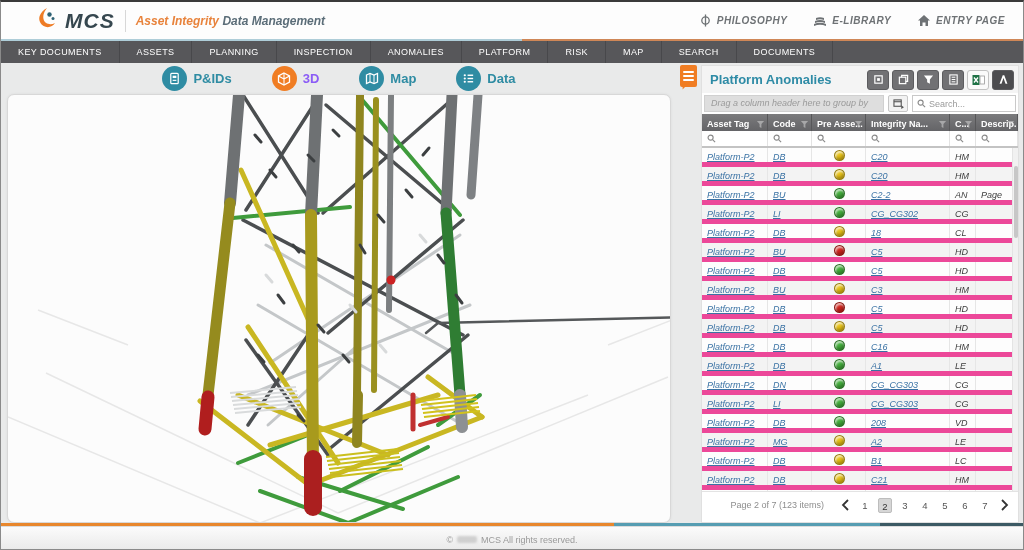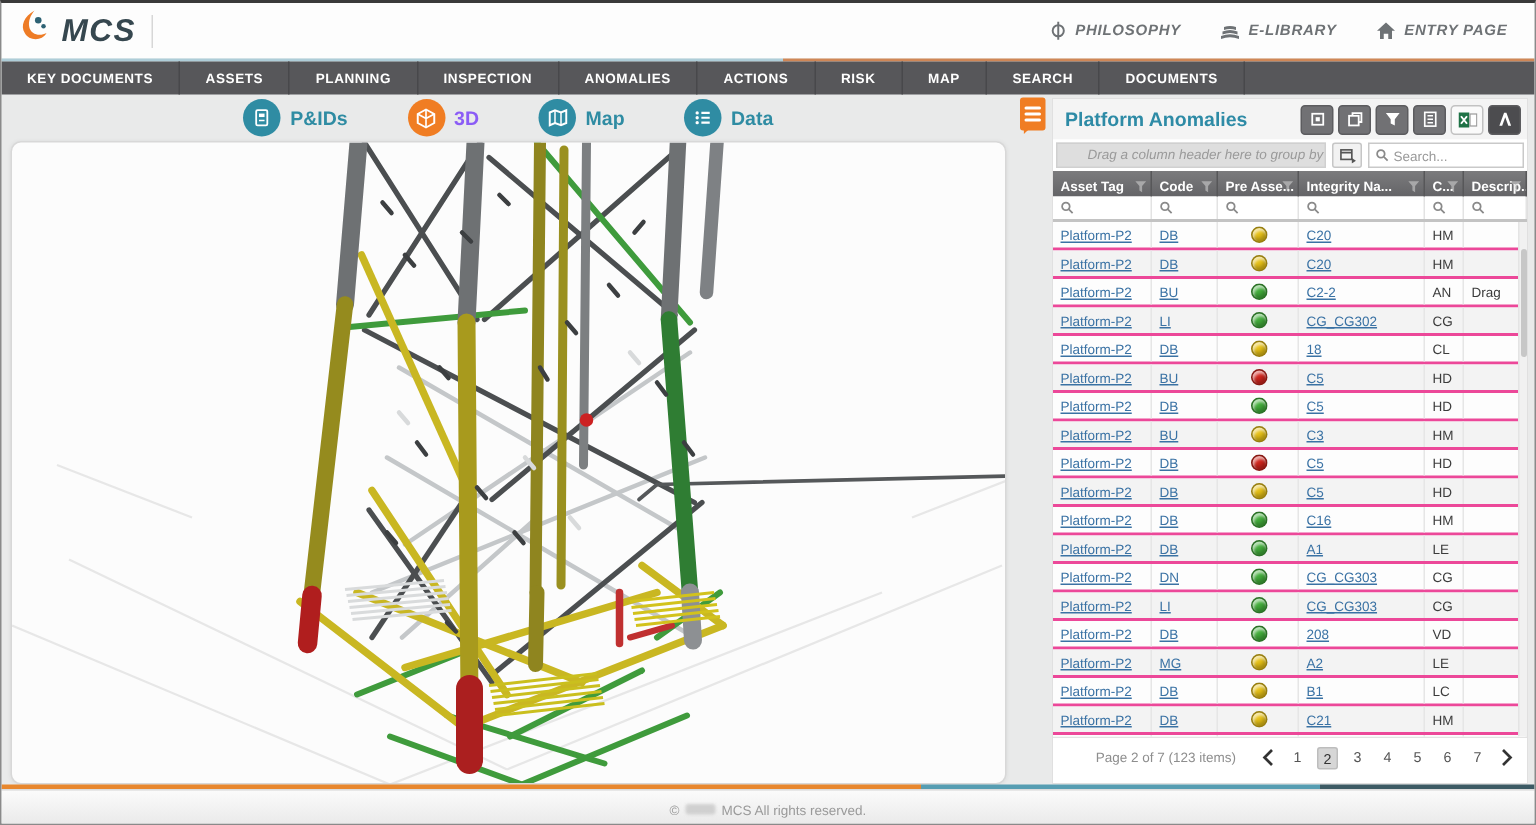--- a/index.html
+++ b/index.html
@@ -1,35 +1,35 @@
 <!DOCTYPE html>
 <html><head>
 <meta charset="utf-8">
 <style>
   * { margin:0; padding:0; box-sizing:border-box; }
   html,body { width:1024px; height:550px; font-family:"Liberation Sans", sans-serif; }
   #app { position:relative; width:1024px; height:550px; background:#e9eaea; overflow:hidden; border:1px solid #8a8a8a; border-top:2px solid #3a3a3a; }
 
   
-  .tophdr { position:absolute; left:0; top:0; width:100%; height:37px; background:#fdfdfd; display:flex; align-items:center; }
+  .tophdr { position:absolute; left:0; top:0; width:100%; height:37px; background:#fdfdfd; display:flex; align-items:center;padding-left:24px; }
   .logo-wrap { display:flex; align-items:center; gap:6px; padding-left:10px; }
   .logo-text { font-size:21px; font-weight:bold; font-style:italic; color:#36474f; letter-spacing:1px; }
   .logo-sep { width:1px; height:22px; background:#d7d7d7; margin:0 10px; }
   .tagline { font-size:12px; font-style:italic; }
   .tagline .em { color:#e8833c; font-weight:bold; }
   .tagline .rest { color:#5b6d78; font-weight:bold; }
   .hdr-links { margin-left:auto; display:flex; gap:26px; padding-right:18px; }
   .hdr-link { display:flex; align-items:center; gap:5px; font-size:10px; font-style:italic; font-weight:bold; color:#6e7275; letter-spacing:.5px; cursor:pointer; }
   .accentline { position:absolute; left:0; top:37px; width:100%; height:2px; display:flex; }
   .accentline .a1 { width:51%; background:#aecdd8; }
   .accentline .a2 { width:49%; background:#cf8757; }
 
   
   .nav { position:absolute; left:0; top:39px; width:100%; height:22px; background:#57575a; display:flex; }
-  .nav-item { color:#fff; font-size:9px; font-weight:bold; letter-spacing:.4px; padding:0 17px; line-height:22px; border-right:1px solid #48484b; cursor:pointer; }
+  .nav-item { color:#fff; font-size:9px; font-weight:normal; letter-spacing:.4px; padding:0 17px; line-height:22px; border-right:1px solid #48484b; cursor:pointer; }
 
   
   .tabbar { position:absolute; left:6px; top:61px; width:664px; height:31px; display:flex; align-items:center; justify-content:center; gap:40px; }
   .vtab { display:flex; align-items:center; gap:6px; cursor:pointer; }
   .vtab .circ { width:25px; height:25px; border-radius:50%; background:#2f8ca3; display:flex; align-items:center; justify-content:center; }
   .vtab.active .circ { background:#f07d23; }
   .vtab .lbl { font-size:13px; color:#2f8ca3; font-weight:bold; }
   .vtab.active .lbl { color:#8b5cf6; }
 
   
@@ -43,34 +43,34 @@
   .note-badge:after { content:''; position:absolute; left:1px; bottom:-4px; border:4px solid transparent; border-top-color:#f07d23; border-left-color:#f07d23; transform:scale(.6); }
 
   .rp-titlerow { height:27px; display:flex; align-items:center; padding:0 4px 0 8px; background:#f4f4f4; }
   .rp-title { color:#2e8ba6; font-size:13px; font-weight:bold; }
   .rp-tools { margin-left:auto; display:flex; gap:3px; }
   .tbtn { width:22px; height:20px; border-radius:3px; background:#717174; border:1px solid #5c5c5f; display:flex; align-items:center; justify-content:center; cursor:pointer; }
   .tbtn.light { background:#fafafa; border-color:#c2c2c2; }
   .tbtn.dark { background:#4c4c4f; }
 
   .grouprow { height:21px; display:flex; align-items:center; gap:4px; padding:0 2px; background:#fff; }
-  .grouphint { flex:1; height:17px; background:#dedede; border:1px solid #d0d0d0; color:#9a9a9a; font-size:9px; font-style:italic; line-height:15px; padding-left:20px; }
+  .grouphint { flex:1; height:17px; background:#dedede; border:1px solid #d0d0d0; color:#9a9a9a; font-size:9px; font-style:italic; line-height:15px; padding-left:6px; }
   .colchooser { width:20px; height:17px; background:#f2f2f2; border:1px solid #c6c6c6; border-radius:2px; display:flex; align-items:center; justify-content:center; cursor:pointer; }
   .searchbox { width:104px; height:17px; border:1px solid #c9c9c9; background:#fff; display:flex; align-items:center; gap:3px; padding:0 4px; }
   .searchbox input { border:none; outline:none; width:80px; font-size:9px; color:#555; font-family:"Liberation Sans",sans-serif; }
   .searchbox input::placeholder { color:#9a9a9a; }
 
   .thead { display:grid; grid-template-columns:66px 44px 54px 84px 26px 1fr; height:17px; background:linear-gradient(#7b7b7d,#646467); }
   .th { position:relative; color:#fff; font-size:9px; font-weight:bold; padding:5px 10px 0 5px; border-right:1px solid #575759; overflow:hidden; white-space:nowrap; cursor:pointer; }
   .th svg { position:absolute; right:2px; top:6px; opacity:.55; }
   .tfilter { display:grid; grid-template-columns:66px 44px 54px 84px 26px 1fr; height:17px; background:#fff; border-bottom:2px solid #c3c3c3; }
   .tf { border-right:1px solid #e3e3e3; display:flex; align-items:center; padding-left:5px; cursor:text; }
 
   .tbody { position:relative; height:343px; overflow:hidden; }
-  .trow { display:grid; grid-template-columns:66px 44px 54px 84px 26px 1fr; height:19px; border-bottom:2px solid #ec4899; background:#fdfdfd; }
+  .trow { display:grid; grid-template-columns:66px 44px 54px 84px 26px 1fr; height:19px; border-bottom:5px solid #ec4899; background:#fdfdfd;font-style:italic; }
   .trow:nth-child(even) { background:#f3f3f3; }
   .td { font-size:9px; color:#3c3c3c; padding:4px 3px 0 5px; border-right:1px solid #e6e6e6; overflow:hidden; white-space:nowrap; }
   .td .link { color:#3a72a4; text-decoration:underline; cursor:pointer; }
   .td.c-status { display:flex; align-items:center; justify-content:center; padding-top:0; }
   .dot { width:11px; height:11px; border-radius:50%; border:1px solid rgba(0,0,0,.35); box-shadow:inset 1px 2px 2px rgba(255,255,255,.65), inset -1px -2px 3px rgba(0,0,0,.3); }
 
   .vscroll { position:absolute; right:0px; top:0px; width:6px; height:343px; background:#f1f1f1; border-left:1px solid #e4e4e4; }
   .vscroll .thumb { position:absolute; left:1px; top:18px; width:4px; height:72px; background:#c7c7c7; border-radius:2px; cursor:pointer; }
 
   .pager { height:27px; display:flex; align-items:center; justify-content:flex-end; gap:6px; padding-right:6px; border-top:1px solid #e3e3e3; background:#fff; }
@@ -97,20 +97,24 @@
       <span>
         <svg width="24" height="26" viewBox="0 0 24 26">
           <path d="M12 2 C 5 6 2.5 12 5.5 17 C 8.5 22.5 17 22.5 20 17 C 15.5 19.5 9.5 18 8.5 13 C 7.7 9 9.5 5 12 2 Z" fill="#ee7c26"></path>
           <circle cx="14.5" cy="8.5" r="2.2" fill="#2e6274"></circle>
           <circle cx="18" cy="12.5" r="1.5" fill="#2e6274"></circle>
         </svg>
       </span>
       <span class="logo-text">MCS</span>
     </div>
     <span class="logo-sep"></span>
+    <span class="tagline">
+      <span class="em">Asset Integrity</span>
+      <span class="rest">Data Management</span>
+    </span>
     <div class="hdr-links">
       <span class="hdr-link">
         <svg width="13" height="13" viewBox="0 0 14 14">
           <circle cx="7" cy="7" r="4" fill="none" stroke="#6e7275" stroke-width="1.4"></circle>
           <line x1="7" y1="0.5" x2="7" y2="13.5" stroke="#6e7275" stroke-width="1.4"></line>
         </svg>
         <span>PHILOSOPHY</span>
       </span>
       <span class="hdr-link">
         <svg width="14" height="13" viewBox="0 0 14 13">
@@ -132,21 +136,21 @@
       <span class="a1"></span>
       <span class="a2"></span>
     </div>
 
   <div class="nav">
       <div class="nav-item">KEY DOCUMENTS</div>
       <div class="nav-item">ASSETS</div>
       <div class="nav-item">PLANNING</div>
       <div class="nav-item">INSPECTION</div>
       <div class="nav-item">ANOMALIES</div>
-      <div class="nav-item">ACTIONS</div>
+      <div class="nav-item">PLATFORM</div>
       <div class="nav-item">RISK</div>
       <div class="nav-item">MAP</div>
       <div class="nav-item">SEARCH</div>
       <div class="nav-item">DOCUMENTS</div>
     </div>
 
   <div class="tabbar">
     <span class="vtab">
       <span class="circ">
         <svg width="13" height="13" viewBox="0 0 14 14">
@@ -469,21 +473,21 @@
             <div class="td"></div>
           </div>
           <div class="trow">
             <div class="td"><span class="link">Platform-P2</span></div>
             <div class="td"><span class="link">BU</span></div>
             <div class="td c-status">
               <span class="dot" style="background:#43ae3b"></span>
             </div>
             <div class="td"><span class="link">C2-2</span></div>
             <div class="td">AN</div>
-            <div class="td">Drag</div>
+            <div class="td">Page</div>
           </div>
           <div class="trow">
             <div class="td"><span class="link">Platform-P2</span></div>
             <div class="td"><span class="link">LI</span></div>
             <div class="td c-status">
               <span class="dot" style="background:#43ae3b"></span>
             </div>
             <div class="td"><span class="link">CG_CG302</span></div>
             <div class="td">CG</div>
             <div class="td"></div>

